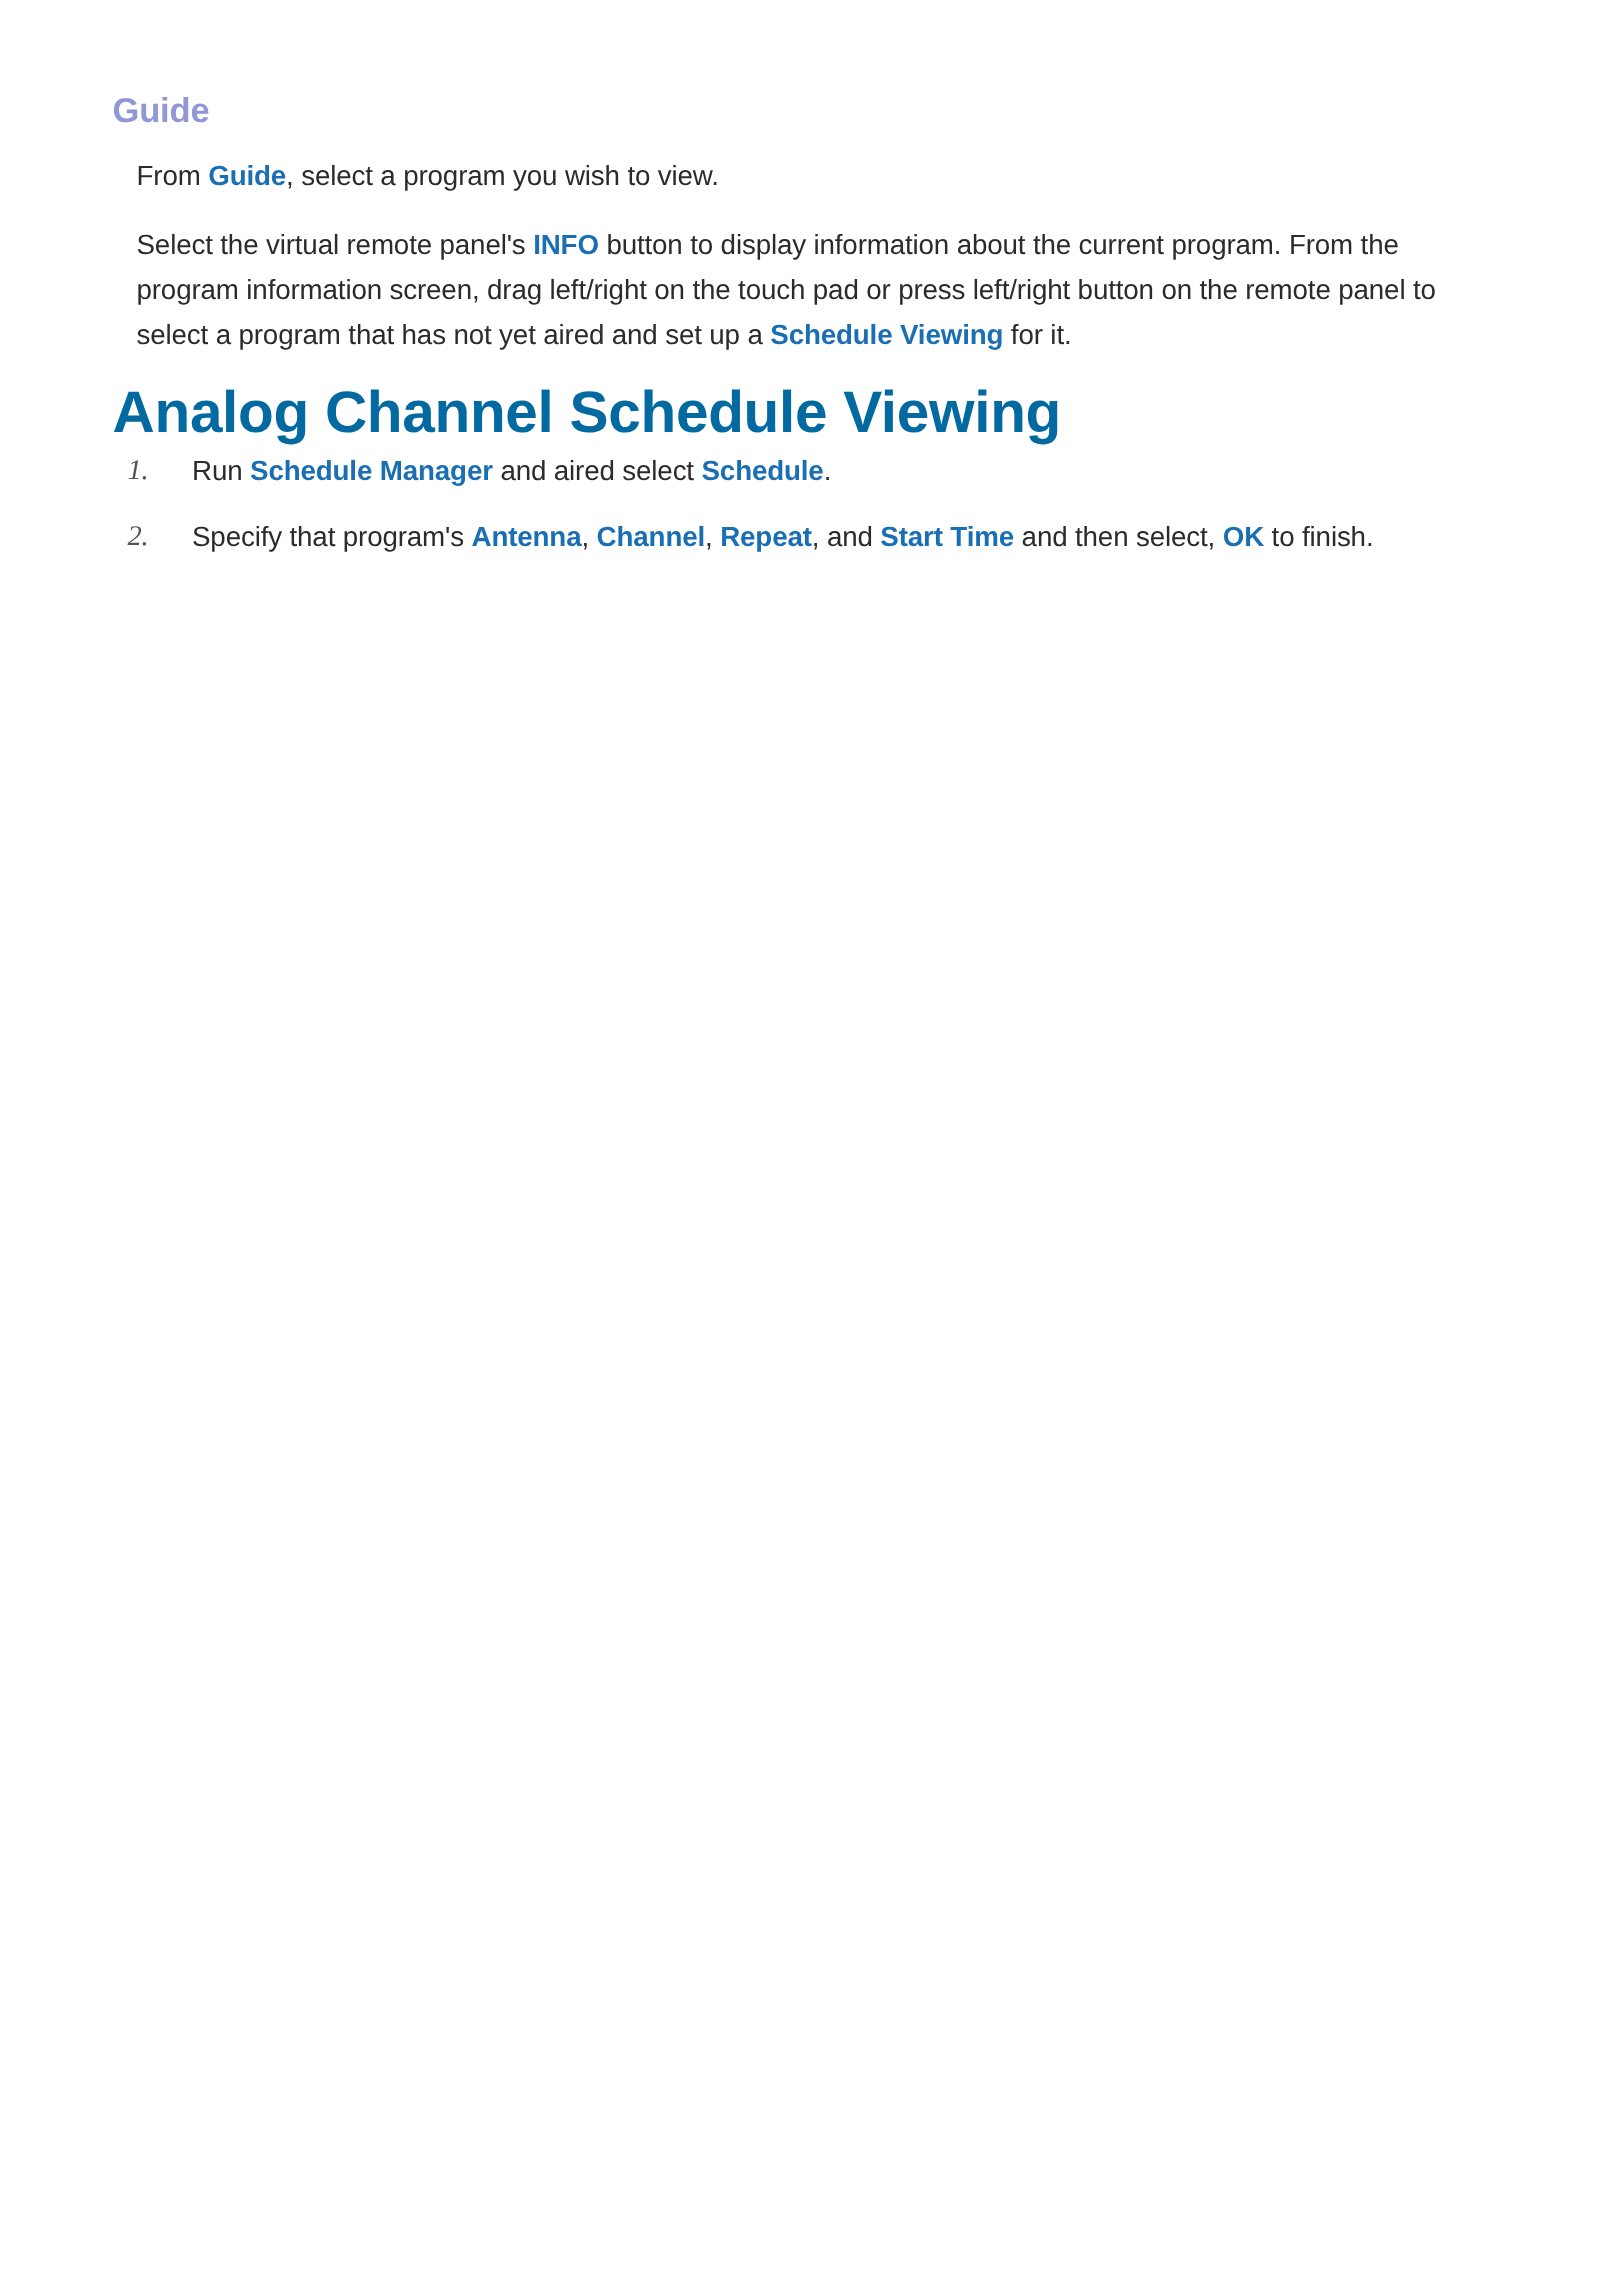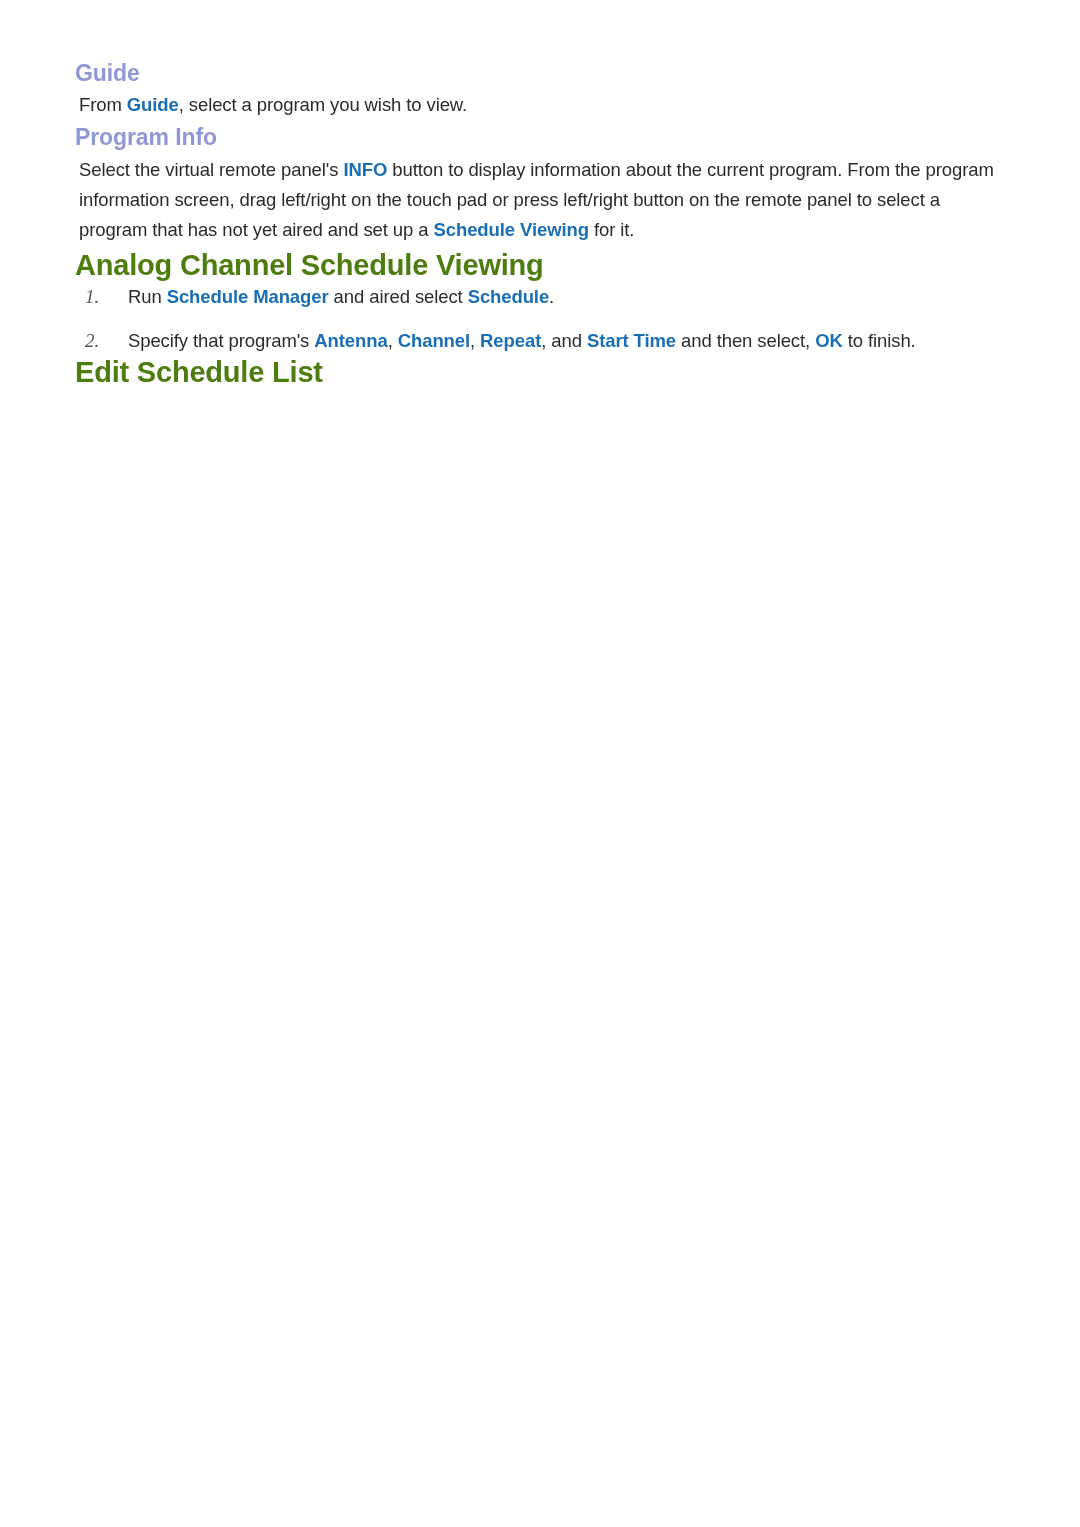--- a/index.html
+++ b/index.html
@@ -21,42 +21,42 @@
     background: #ffffff;
     box-sizing: border-box;
     padding: 60px 75px 0 75px;
   }
   .content {
     width: 930px;
   }
 
   
   h2.section-title {
-    font-size: 29px;
+    font-size: 39px;
     font-weight: bold;
-    color: #4d7c0f;
+    color: #0369a1;
     letter-spacing: -0.2px;
     margin: 0;
     line-height: 1.15;
   }
   h3.sub-title {
     font-size: 23px;
     font-weight: bold;
     color: #9197d4;
     letter-spacing: -0.1px;
     margin: 0;
     line-height: 1.15;
   }
 
   
   p.body-text {
     font-size: 18.5px;
     line-height: 30px;
     color: #2b2b2b;
-    margin: 4px;
+    margin: 16px;
     letter-spacing: -0.1px;
   }
   .lk {
     color: #1a6fb4;
     font-weight: bold;
   }
 
   
   .blk-guide-title   { margin-top: 12px; }
   .blk-guide-text    { margin-top: 22px; }
@@ -99,32 +99,30 @@
 </head>
 <body>
 
 <div class="page">
   <div class="content">
 
     <h3 class="sub-title blk-guide-title">Guide</h3>
 
     <p class="body-text blk-guide-text"><span>From </span><span class="lk">Guide</span><span>, select a program you wish to view.</span></p>
 
-    <h3 class="sub-title blk-proginfo-title">Program Info</h3>
 
     <p class="body-text blk-proginfo-text"><span>Select the virtual remote panel's </span><span class="lk">INFO</span><span> button to display information about the current program. From the program information screen, drag left/right on the touch pad or press left/right button on the remote panel to select a program that has not yet aired and set up a </span><span class="lk">Schedule Viewing</span><span> for it.</span></p>
 
     <h2 class="section-title blk-analog-title">Analog Channel Schedule Viewing</h2>
 
 
     <ol class="steps blk-steps">
       <li><span class="num">1.</span><span>Run </span><span class="lk">Schedule Manager</span><span> and aired select </span><span class="lk">Schedule</span><span>.</span></li>
 
       <li><span class="num">2.</span><span>Specify that program's </span><span class="lk">Antenna</span><span>, </span><span class="lk">Channel</span><span>, </span><span class="lk">Repeat</span><span>, and </span><span class="lk">Start Time</span><span> and then select, </span><span class="lk">OK</span><span> to finish.</span></li>
     </ol>
 
 
 
-    <h2 class="section-title blk-edit-title">Edit Schedule List</h2>
 
 
   </div>
 </div>
 
 </body></html>

